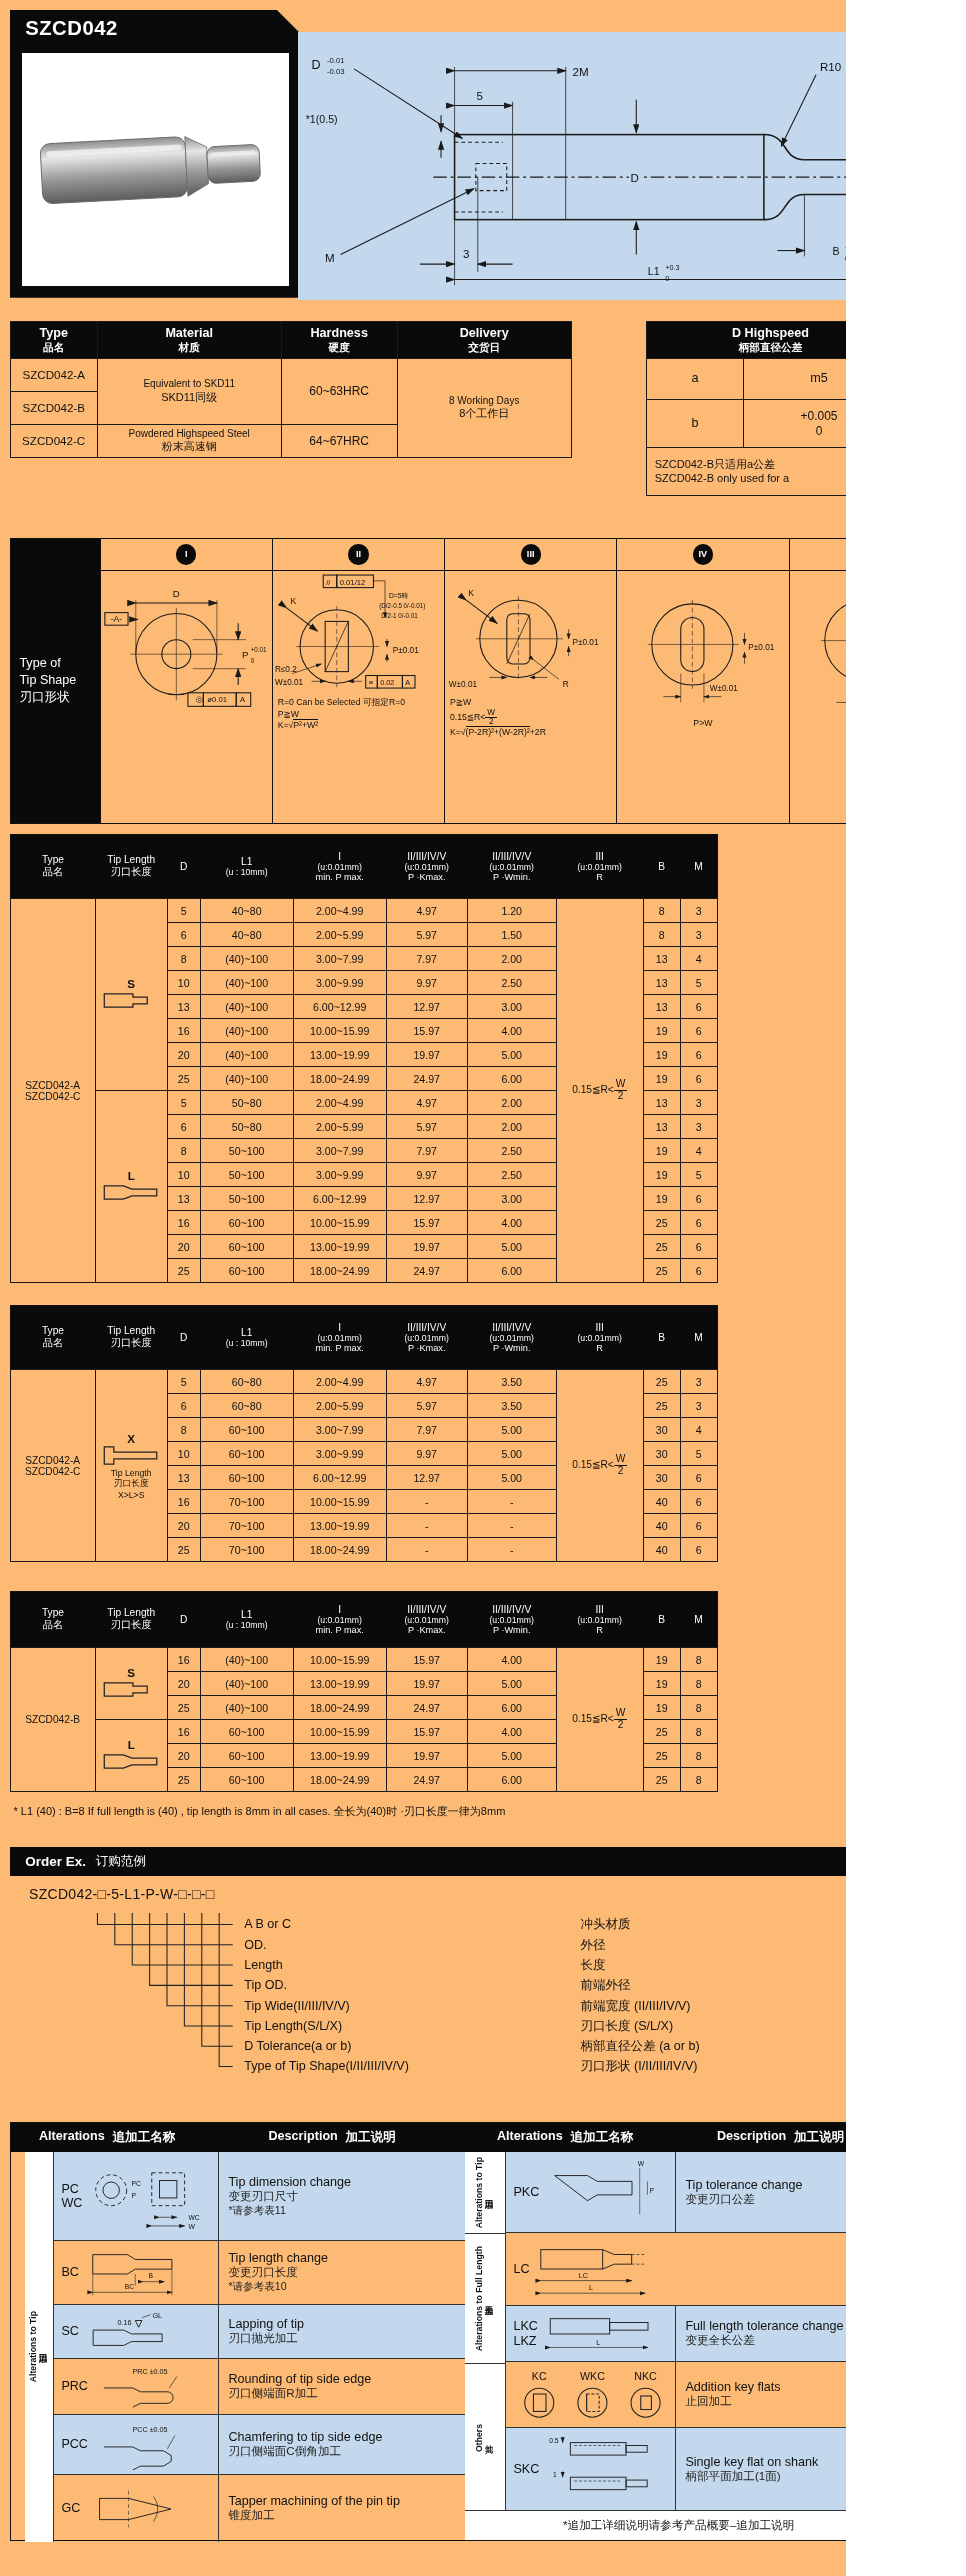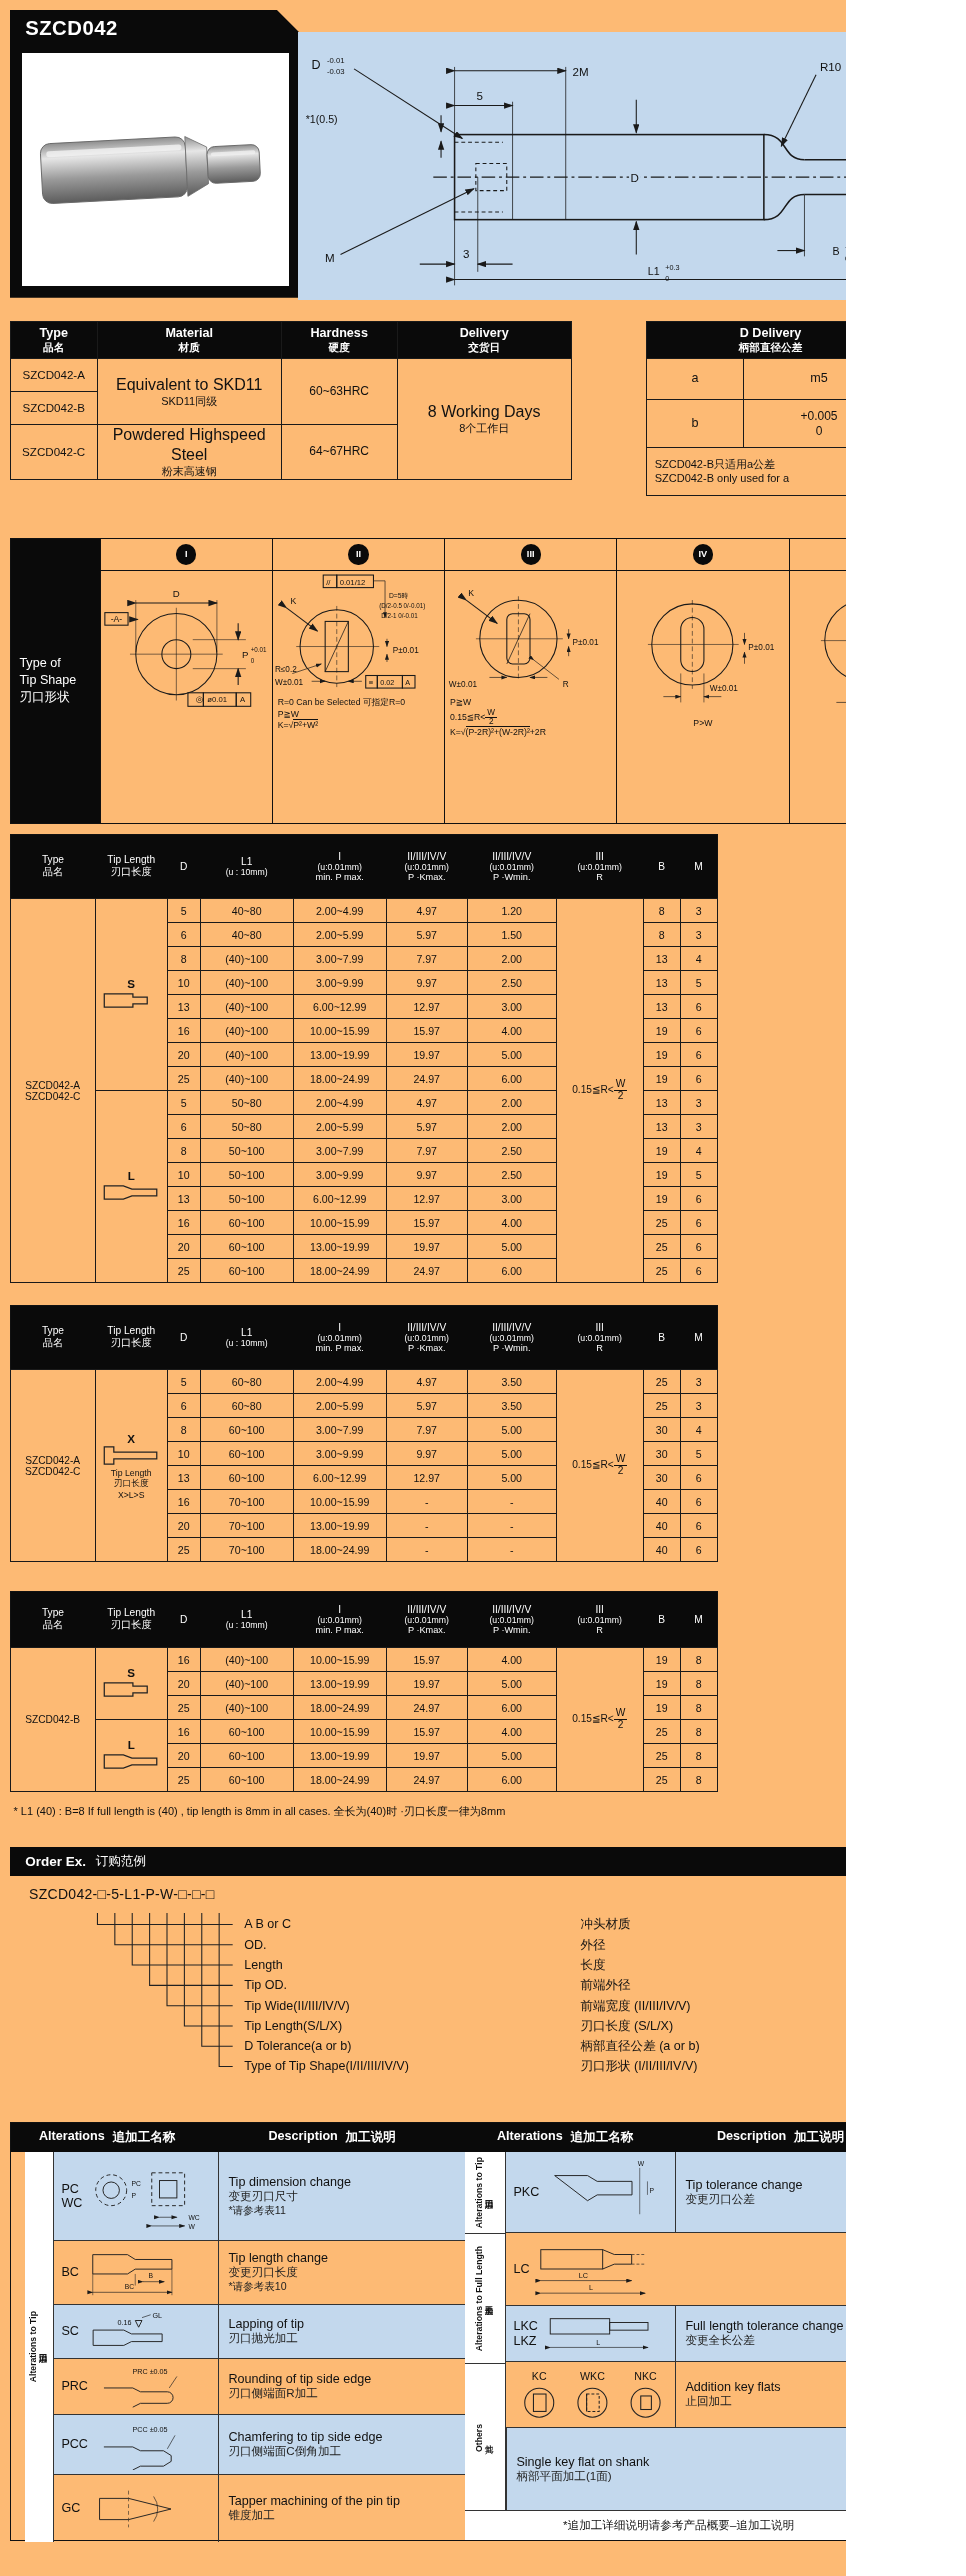--- a/index.html
+++ b/index.html
@@ -14,21 +14,21 @@
   #brandtitle{position:absolute;left:15.5px;top:7.7px;color:#fff;font-size:20.3px;font-weight:bold;letter-spacing:0.5px;}
   #photobox{position:absolute;left:12.6px;top:43px;width:267px;height:233px;background:#fff;}
   #drawbox{left:298px;top:32px;width:664px;height:268px;background:#c3d8ed;}
 
   
   table.grid{border-collapse:collapse;table-layout:fixed;}
   table.grid td,table.grid th{border:1.5px solid #1a1a1a;text-align:center;padding:0;line-height:1.25;}
   .blkh{background:#0a0a0a;color:#fff;}
   .blkh .l1{display:block;font-size:12.6px;}
   .blkh .l2{display:block;font-size:10.6px;}
-  .cell2 .l1{display:block;font-size:16px;}
+  .cell2 .l1{display:block;font-size:10px;}
   .cell2 .l2{display:block;font-size:11px;}
 
   
   #tipshape{left:9.7px;top:538px;width:952px;height:286px;display:flex;border:1.9px solid #111;box-sizing:border-box;}
   #ts-label{width:89px;background:#0a0a0a;color:#fff;display:flex;flex-direction:column;justify-content:center;gap:2.9px;padding-left:8.7px;box-sizing:border-box;}
   #ts-label span{font-size:12.6px;}
   .ts-col{flex:1;border-left:1.5px solid #111;display:flex;flex-direction:column;}
   .ts-head{height:31px;border-bottom:1.5px solid #111;display:flex;align-items:center;justify-content:center;}
   .rn{display:inline-flex;width:20.3px;height:20.3px;border-radius:50%;background:#0a0a0a;color:#fff;align-items:center;justify-content:center;font-size:9.2px;font-weight:bold;}
   .ts-notes{padding:1.9px 4.8px 3.9px 4.8px;font-size:8.7px;line-height:1.35;}
@@ -221,21 +221,21 @@
     </table>
 
   <table class="grid abs" style="left:646px;top:321px;width:248px;">
     <colgroup>
         <col style="width:97px">
         <col style="width:151px">
       </colgroup>
     <tbody>
         <tr style="height:37px">
       <th class="blkh" colspan="2">
-            <span class="l1">D  Delivery</span>
+            <span class="l1">D  Highspeed</span>
             <span class="l2">柄部直径公差</span>
           </th>
     </tr>
     <tr style="height:41px">
       <td style="font-size:12.6px">a</td>
       <td style="font-size:12.6px">m5</td>
     </tr>
     <tr style="height:48px">
       <td style="font-size:12.6px">b</td>
       <td>
@@ -1204,20 +1204,37 @@
               <text x="140" y="14" font-size="11" text-anchor="middle">NKC</text>
             </svg>
           </div>
           <div class="alt-desc">
               <span class="en">Addition key flats</span>
               <span class="zh">止回加工</span>
             </div>
         </div>
 
         <div class="alt-row bg-b" style="height:83px;border-bottom:0">
+          <div class="alt-code" style="width:169px">
+            <span class="cd">SKC</span>
+            <svg width="116" height="73" viewBox="0 0 120 76">
+              <g stroke="#222" fill="none" stroke-width="1">
+                <rect x="26" y="10" width="58" height="13"></rect>
+                  <rect x="84" y="13" width="22" height="7"></rect>
+                <line x1="30" y1="13" x2="80" y2="13" stroke-dasharray="3 2" stroke-width="0.7"></line>
+                <line x1="18" y1="4" x2="18" y2="10" marker-end="url(#ma)" stroke-width="0.7"></line>
+                <rect x="26" y="46" width="58" height="13"></rect>
+                  <rect x="84" y="49" width="22" height="7"></rect>
+                <line x1="30" y1="50" x2="80" y2="50" stroke-dasharray="3 2" stroke-width="0.7"></line>
+                <line x1="18" y1="40" x2="18" y2="46" marker-end="url(#ma)" stroke-width="0.7"></line>
+              </g>
+              <text x="4" y="10" font-size="7">0.5</text>
+              <text x="8" y="46" font-size="7">1</text>
+            </svg>
+          </div>
           <div class="alt-desc">
               <span class="en">Single key flat on shank</span>
               <span class="zh">柄部平面加工(1面)</span>
             </div>
         </div>
       </div>
     </div>
     <div id="altfooter">*追加工详细说明请参考产品概要–追加工说明</div>
   </div>
 

